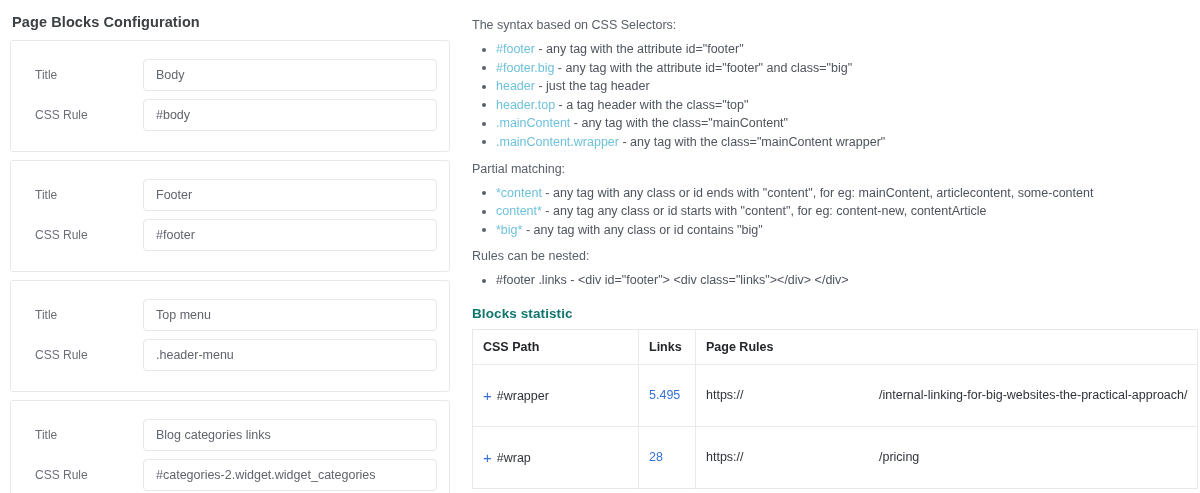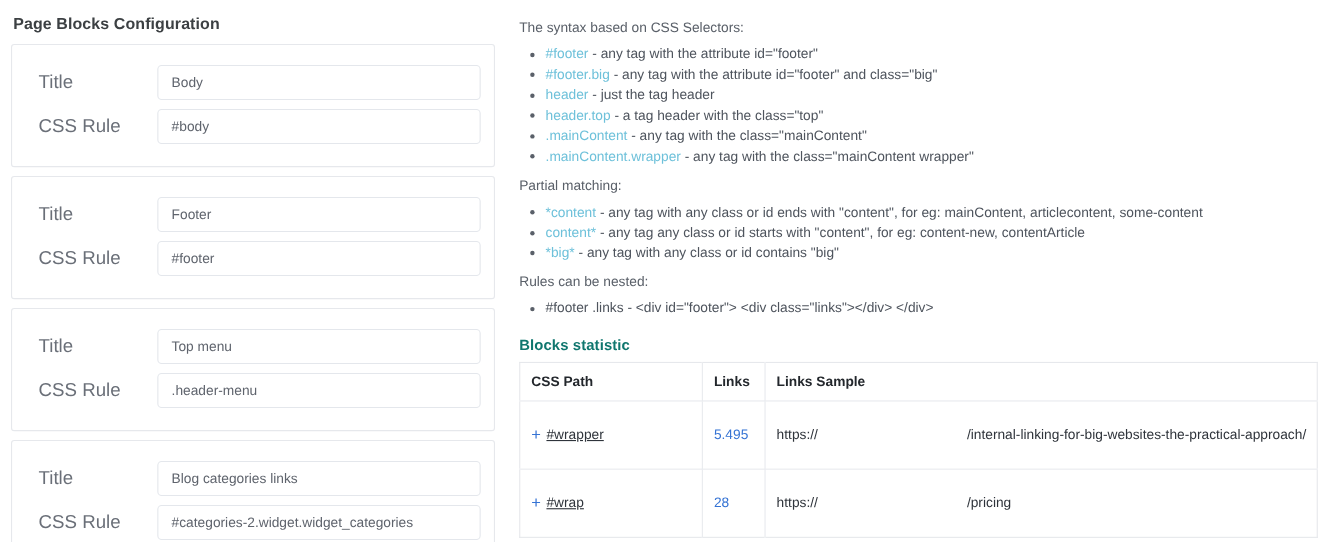--- a/index.html
+++ b/index.html
@@ -50,21 +50,21 @@
 
   .field-row {
     display: flex;
     align-items: center;
     margin: 8px 0;
   }
 
   .field-label {
     width: 120px;
     flex: 0 0 120px;
-    font-size: 17px;
+    font-size: 12px;
     color: #6a6f78;
     padding-left: 12px;
   }
 
   .field-input {
     flex: 1 1 auto;
     height: 32px;
     border: 1px solid #e4e7ec;
     border-radius: 4px;
     background: #ffffff;
@@ -175,21 +175,21 @@
   .plus-icon {
     display: inline-block;
     color: #3573d4;
     font-size: 15px;
     font-weight: 500;
     line-height: 1;
     margin-right: 5px;
     vertical-align: -1px;
   }
 
-  .path-text { color: #2f343b; text-decoration: underline; }
+  .path-text { color: #2f343b; }
   .links-num { color: #3573d4; }
 
   .sample-cell {
     display: flex;
     align-items: flex-start;
   }
   .sample-scheme {
     color: #2f343b;
     width: 173px;
     flex: 0 0 173px;
@@ -276,21 +276,21 @@
     <table class="stat-table">
       <colgroup>
         <col class="col-path">
           <col class="col-links">
           <col class="col-sample">
       </colgroup>
       <thead>
         <tr>
           <th>CSS Path</th>
           <th>Links</th>
-          <th>Links Sample</th>
+          <th>Page Rules</th>
         </tr>
       </thead>
       <tbody id="stats-body">
           <tr>
             <td><span class="plus-icon">+</span><span class="path-text">#wrapper</span></td>
             <td><span class="links-num">5.495</span></td>
             <td>
               <div class="sample-cell">
                 <span class="sample-scheme">https://</span>
                 <span class="sample-path">/internal-linking-for-big-websites-the-practical-approach/</span>

